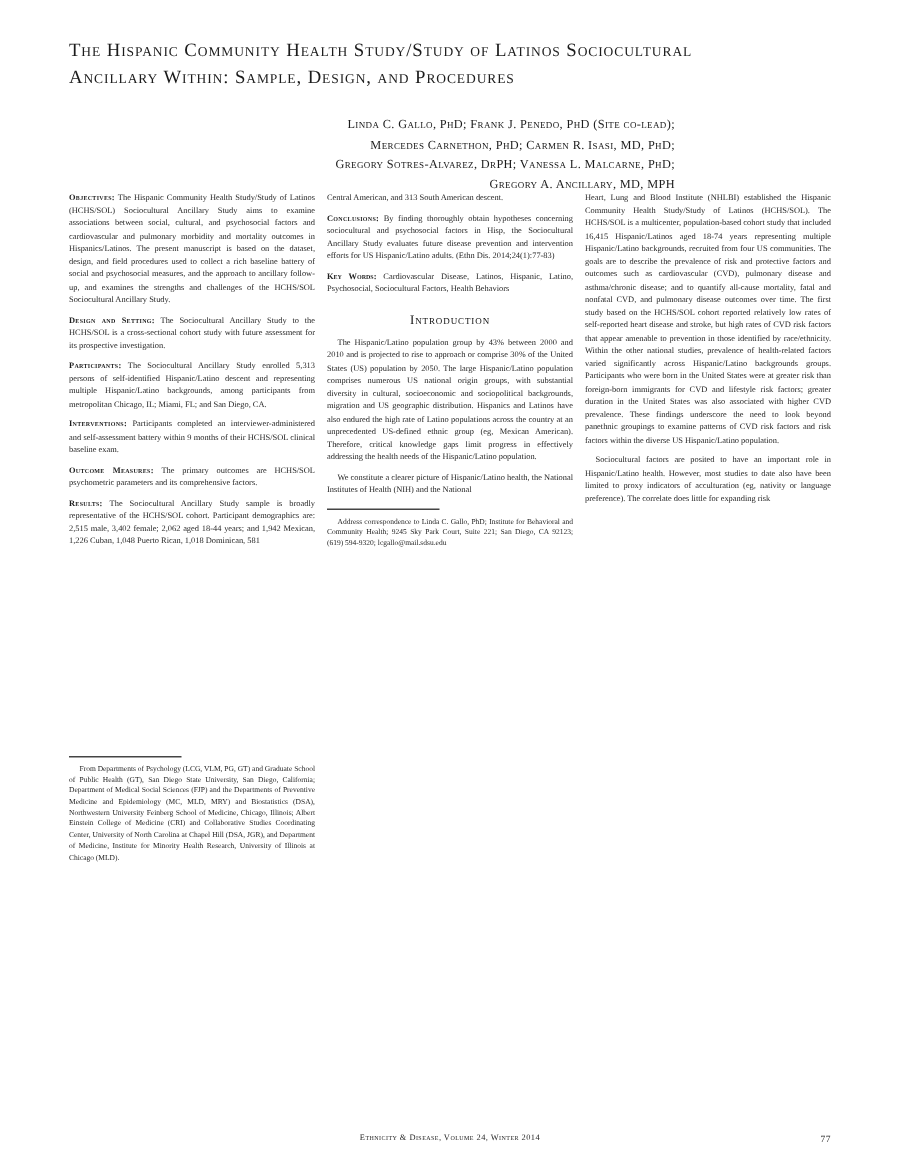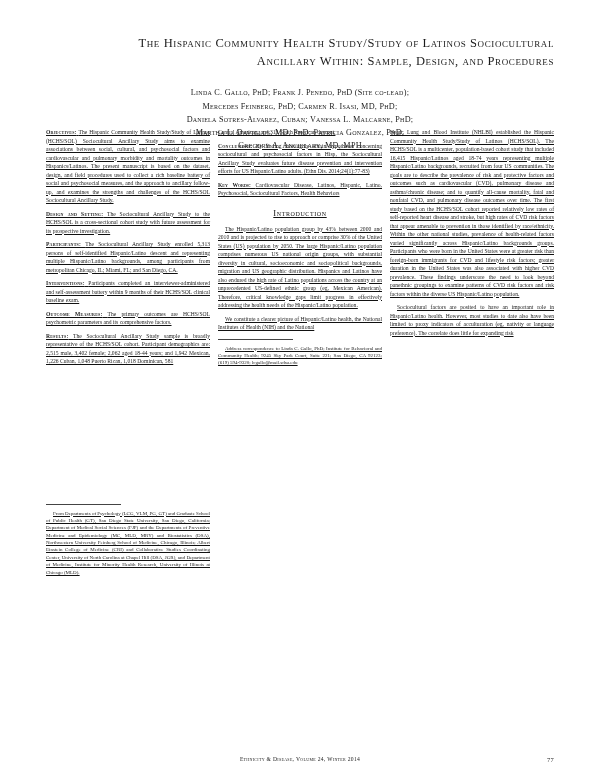--- a/index.html
+++ b/index.html
@@ -19,55 +19,53 @@
     position: absolute;
     left: 0; top: 0;
     width: 600px;
     height: 776px;
     padding: 0;
     box-sizing: border-box;
   }
 
   
   .title-block {
-    margin: 34px 46px 0 46px;
-    text-align: right;
+    margin: 24px 46px 0 46px;
   }
   .title-line {
     font-variant: small-caps;
     font-family: "Liberation Serif", serif;
     font-size: 12.5px;
     letter-spacing: 0.6px;
     color: #1b1b1b;
     line-height: 1.45;
   }
 
   
   .authors {
     margin: 16px 150px 0 150px;
-    text-align: center;
+    text-align: right;
     font-variant: small-caps;
     font-size: 8.2px;
     line-height: 1.62;
     letter-spacing: 0.25px;
     color: #1b1b1b;
     font-family: Liberation Serif, serif;
   }
   .author-line { display: block; }
 
   
   .columns {
     position: absolute;
     top: 128px;
     left: 46px;
     right: 46px;
     bottom: 36px;
     display: flex;
     gap: 8px;
-    text-decoration: underline;
   }
   .col {
     width: 166px;
     font-size: 5.6px;
     line-height: 1.52;
     text-align: justify;
     color: #1d1d1d;
     position: relative;
   }
   .col p {
@@ -140,23 +138,22 @@
 
 <div class="page">
 
   <div class="title-block">
     <div class="title-line">The Hispanic Community Health Study/Study of Latinos Sociocultural</div>
     <div class="title-line">Ancillary Within: Sample, Design, and Procedures</div>
   </div>
 
   <div class="authors">
     <span class="author-line">Linda C. Gallo, PhD; Frank J. Penedo, PhD (Site co-lead);</span>
-    <span class="author-line">Mercedes Feinberg, PhD; Carmen R. Isasi, MD, PhD;</span>
-    <span class="author-line">Daniela Sotres-Alvarez, Cuban; Vanessa L. Malcarne, PhD;</span>
-    <span class="author-line">Martha L. Daviglus, MD, PhD; Patricia Gonzalez, PhD;</span>
+    <span class="author-line">Mercedes Carnethon, PhD; Carmen R. Isasi, MD, PhD;</span>
+    <span class="author-line">Gregory Sotres-Alvarez, DrPH; Vanessa L. Malcarne, PhD;</span>
     <span class="author-line">Gregory A. Ancillary, MD, MPH</span>
   </div>
 
   <div class="columns">
 
     <div class="col col-1">
       <p class="noindent"><span class="run-head">Objectives:</span> <span>The Hispanic Community Health Study/Study of Latinos (HCHS/SOL) Sociocultural Ancillary Study aims to examine associations between social, cultural, and psychosocial factors and cardiovascular and pulmonary morbidity and mortality outcomes in Hispanics/Latinos. The present manuscript is based on the dataset, design, and field procedures used to collect a rich baseline battery of social and psychosocial measures, and the approach to ancillary follow-up, and examines the strengths and challenges of the HCHS/SOL Sociocultural Ancillary Study.</span></p>
       <p class="noindent"><span class="run-head">Design and Setting:</span> <span>The Sociocultural Ancillary Study to the HCHS/SOL is a cross-sectional cohort study with future assessment for its prospective investigation.</span></p>
       <p class="noindent"><span class="run-head">Participants:</span> <span>The Sociocultural Ancillary Study enrolled 5,313 persons of self-identified Hispanic/Latino descent and representing multiple Hispanic/Latino backgrounds, among participants from metropolitan Chicago, IL; Miami, FL; and San Diego, CA.</span></p>
       <p class="noindent"><span class="run-head">Interventions:</span> <span>Participants completed an interviewer-administered and self-assessment battery within 9 months of their HCHS/SOL clinical baseline exam.</span></p>

